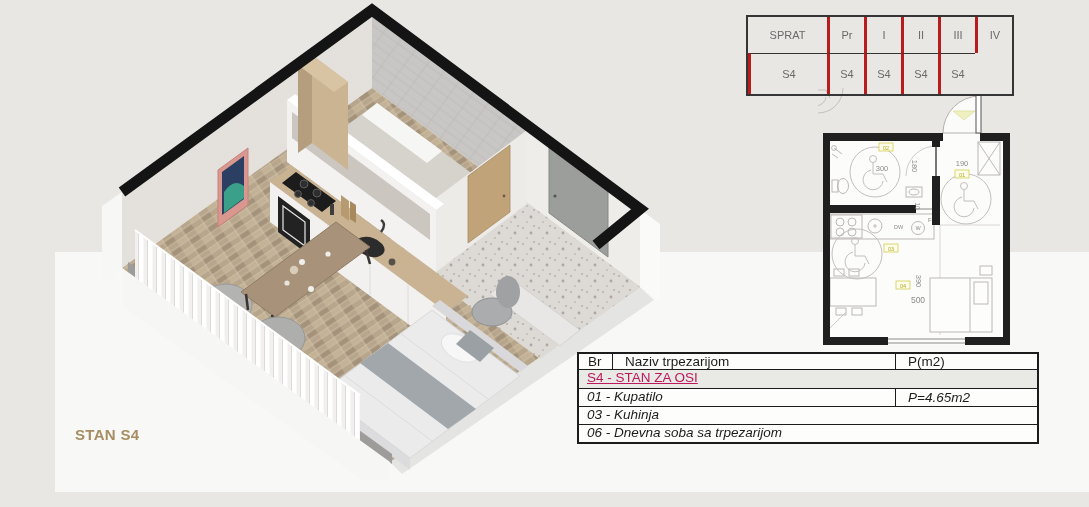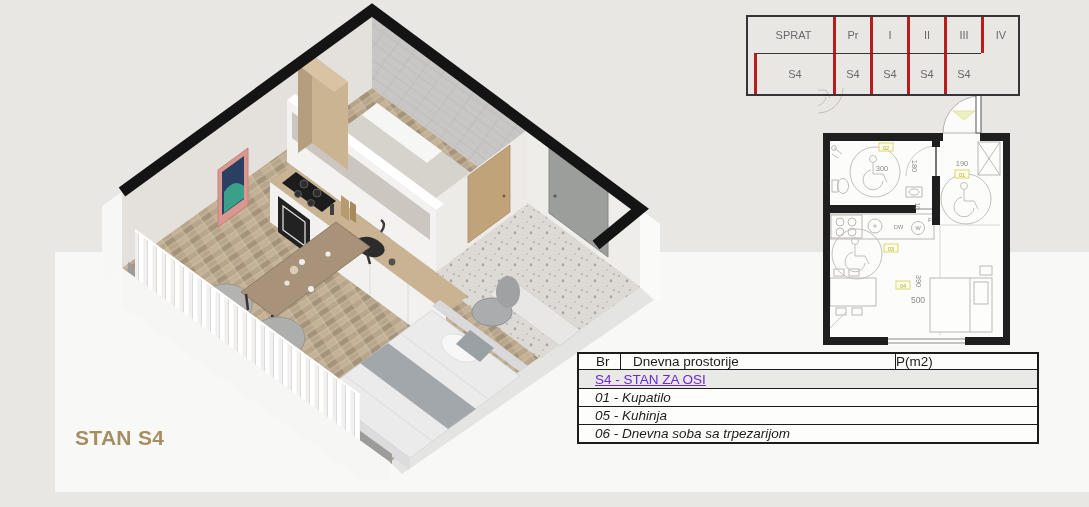--- a/index.html
+++ b/index.html
@@ -6,48 +6,48 @@
   body{
     width:1089px;height:507px;position:relative;overflow:hidden;
     background:#e9e7e4;font-family:"Liberation Sans",sans-serif;
   }
   .white-panel{position:absolute;left:55px;top:252px;width:1034px;height:240px;background:#f8f8f6}
 
   
   .sprat-table{
     position:absolute;left:746px;top:15px;width:264px;
     border:2px solid #353535;display:grid;grid-template-columns:79px repeat(5,1fr);
-    color:#6a6a6a;font-size:11px;background:transparent;padding-left:6px;
+    color:#6a6a6a;font-size:11px;background:transparent;
   }
   .sprat-cell{
     border-left:3px solid #b91c1c;border-top:1px solid #353535;
     display:flex;align-items:center;justify-content:center;text-align:center;line-height:1.15;
   }
   .sprat-cell.c0{border-left:none}
   .sprat-cell.r0{border-top:none;height:36px}
   .sprat-cell.r1{height:40px}
 
   
   .area-table{
     position:absolute;left:577px;top:352px;width:458px;
     border:2px solid #1c1c1c;color:#1c1c1c;font-size:13.5px;background:#fdfdfc;
   }
   .a-row{display:flex;border-top:1px solid #1c1c1c;height:17px;align-items:center}
   .a-row.head{border-top:none;height:15px}
-  .a-name{flex:1;display:flex;align-items:center;height:100%;padding-left:16px;font-style:italic;white-space:nowrap;overflow:hidden}
-  .a-val{width:142px;border-left:1px solid #1c1c1c;height:100%;display:flex;align-items:center;padding-left:0;font-style:italic;box-sizing:border-box}
+  .a-name{flex:1;display:flex;height:100%;padding-left:8px;font-style:italic;white-space:nowrap;overflow:hidden}
+  .a-val{width:142px;border-left:1px solid #1c1c1c;height:100%;display:flex;align-items:center;padding-left:12px;font-style:italic;box-sizing:border-box}
   .head .a-name,.head .a-val{font-style:normal}
   .head .br{width:26px;border-right:1px solid #1c1c1c;height:100%;display:flex;align-items:center;padding-left:1px;box-sizing:border-box}
   .head .nz{padding-left:12px}
-  .a-row.hl{background:#e9e9e6;color:#6d28d9;height:18px}
+  .a-row.hl{background:#e9e9e6;color:#be185d;height:18px}
   .a-row.hl .a-name,.a-row.hl .a-val{font-style:normal}
   .a-row.hl .a-name span{text-decoration:underline}
 
   .stan-label{
-    position:absolute;left:75px;top:426px;font-size:21px;font-weight:bold;
+    position:absolute;left:75px;top:426px;font-size:15px;font-weight:bold;
     color:#a68e62;letter-spacing:.3px;
   }
   .render3d{position:absolute;left:40px;top:0}
   .floorplan{position:absolute;left:818px;top:88px}
 </style>
 </head>
 <body>
 
 <div class="white-panel"></div>
 
@@ -313,31 +313,32 @@
   <div class="sprat-cell r1">S4</div>
   <div class="sprat-cell r1">S4</div>
   <div class="sprat-cell r1">S4</div>
   <div class="sprat-cell r1">S4</div>
 </div>
 
 <div class="area-table">
   <div class="a-row head">
     <div class="a-name">
       <span class="br">Br</span>
-      <span class="nz">Dnevna prostorije</span>
+      <span class="nz">Naziv trpezarijom</span>
     </div>
     <div class="a-val">P(m2)</div>
   </div>
   <div class="a-row hl">
     <div class="a-name">
         <span>S4 - STAN ZA OSI</span>
       </div>
   </div>
   <div class="a-row">
     <div class="a-name">01 - Kupatilo</div>
+    <div class="a-val">P=4.65m2</div>
   </div>
   <div class="a-row">
-    <div class="a-name">05 - Kuhinja</div>
+    <div class="a-name">03 - Kuhinja</div>
   </div>
   <div class="a-row">
     <div class="a-name">06 - Dnevna soba sa trpezarijom</div>
   </div>
 </div>
 
 </body></html>

